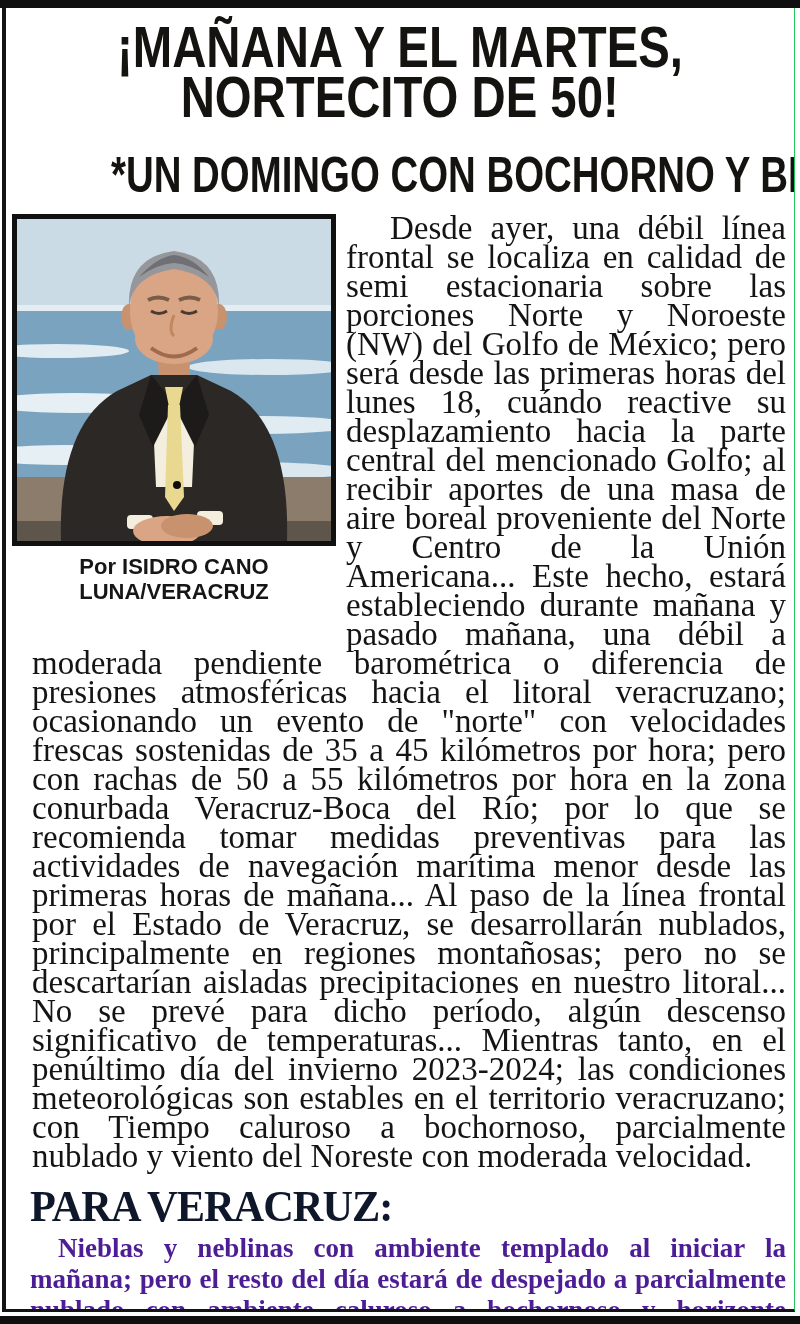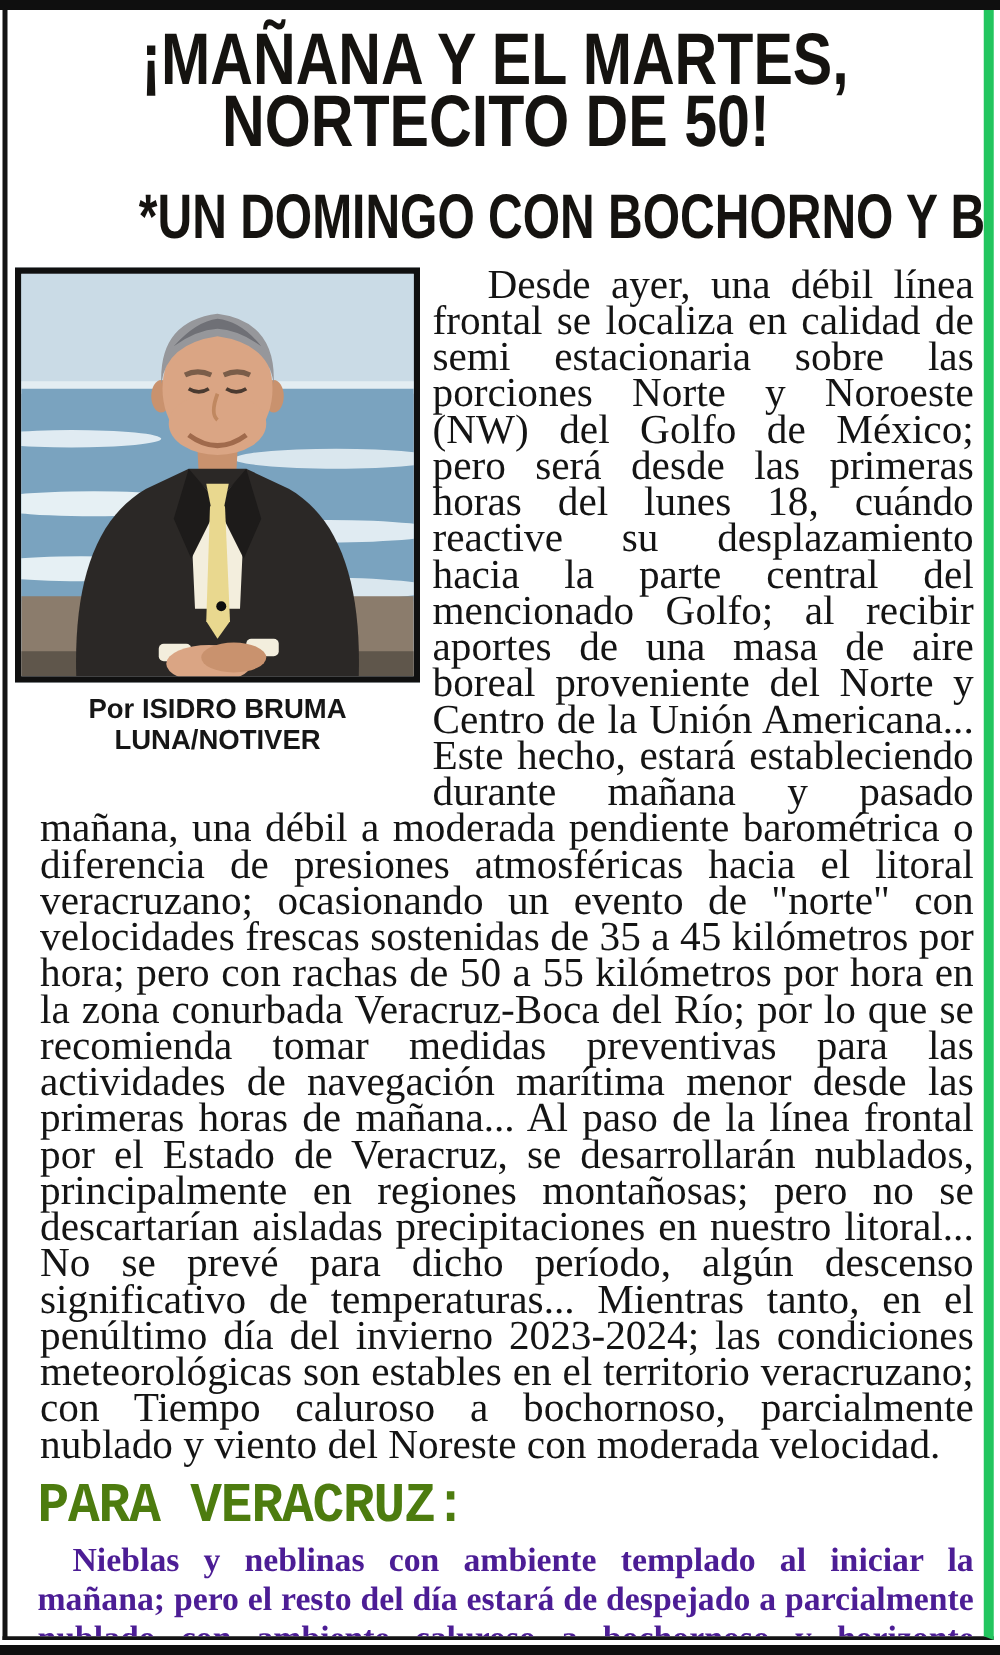--- a/index.html
+++ b/index.html
@@ -9,21 +9,21 @@
     background:#ffffff;
     overflow:hidden;
     font-family:"Liberation Serif", serif;
     color:#101010;
   }
   .top-bar{position:absolute;top:0;left:0;right:0;height:8px;background:#0f0f0f;}
   .bottom-bar{position:absolute;bottom:0;left:0;right:0;height:8px;background:#0f0f0f;}
   .frame{
     position:absolute;top:8px;left:2px;right:5px;bottom:12px;
     border-left:4px solid #141414;
-    border-right:8px solid #22c55e;
+    border-right:1px solid #22c55e;
     border-bottom:3px solid #141414;
     padding:0 6px;
     box-sizing:border-box;
     overflow:hidden;
   }
   .headline{
     margin:14px 0 0 0;
     text-align:center;
     font-family:"Liberation Sans", sans-serif;
     font-weight:800;
@@ -77,26 +77,26 @@
   .body-text{
     margin:0 2px 0 20px;
     font-size:33px;
     line-height:29px;
     text-align:justify;
     text-indent:44px;
     color:#141414;
   }
   .section-heading{
     margin:12px 0 4px 18px;
-    font-family:Liberation Mono, monospace;
+    font-family:Liberation Serif, serif;
     font-weight:800;
     font-size:45px;
     line-height:46px;
     letter-spacing:-1px;
-    color:#4d7c0f;
+    color:#0f172a;
   }
   .section-heading .hl-line{
     display:inline-block;
     transform:scaleX(0.94);
     transform-origin:left center;
     white-space:nowrap;
   }
   .section-body{
     margin:0 2px 0 18px;
     font-weight:bold;
@@ -185,22 +185,22 @@
 
               <rect x="110" y="296" width="26" height="14" rx="4" fill="#f3eedd"></rect>
               <rect x="180" y="292" width="26" height="14" rx="4" fill="#f3eedd"></rect>
 
               <ellipse cx="150" cy="312" rx="34" ry="15" fill="#daa584"></ellipse>
               <ellipse cx="170" cy="307" rx="26" ry="12" fill="#c9926e"></ellipse>
             </g>
           </svg>
         </div>
         <figcaption class="photo-caption">
-          <span style="display:block">Por ISIDRO BRUMA</span>
-          <span style="display:block">LUNA/NOTIVER</span>
+          <span style="display:block">Por ISIDRO CANO</span>
+          <span style="display:block">LUNA/VERACRUZ</span>
         </figcaption>
       </figure>
 
       <p class="body-text">Desde ayer, una débil línea frontal se localiza en calidad de semi estacionaria sobre las porciones Norte y Noroeste (NW) del Golfo de México; pero será desde las primeras horas del lunes 18, cuándo reactive su desplazamiento hacia la parte central del mencionado Golfo; al recibir aportes de una masa de aire boreal proveniente del Norte y Centro de la Unión Americana... Este hecho, estará estableciendo durante mañana y pasado mañana, una débil a moderada pendiente barométrica o diferencia de presiones atmosféricas hacia el litoral veracruzano; ocasionando un evento de "norte" con velocidades frescas sostenidas de 35 a 45 kilómetros por hora; pero con rachas de 50 a 55 kilómetros por hora en la zona conurbada Veracruz-Boca del Río; por lo que se recomienda tomar medidas preventivas para las actividades de navegación marítima menor desde las primeras horas de mañana... Al paso de la línea frontal por el Estado de Veracruz, se desarrollarán nublados, principalmente en regiones montañosas; pero no se descartarían aisladas precipitaciones en nuestro litoral... No se prevé para dicho período, algún descenso significativo de temperaturas... Mientras tanto, en el penúltimo día del invierno 2023-2024; las condiciones meteorológicas son estables en el territorio veracruzano; con Tiempo caluroso a bochornoso, parcialmente nublado y viento del Noreste con moderada velocidad.</p>
 
       <h3 class="section-heading">
         <span class="hl-line">PARA VERACRUZ:</span>
       </h3>
 
       <p class="section-body">Nieblas y neblinas con ambiente templado al iniciar la mañana; pero el resto del día estará de despejado a parcialmente nublado con ambiente caluroso a bochornoso y horizonte brumoso... Viento del Noreste (NE) de 30 a 40 kilómetros por hora; fijándose al Norte desde la madrugada del lunes 18, con rachas de 45 a 50 kilómetros por hora... Temperatura máxima de 31 grados y sensación térmica de 33 grados.</p>

